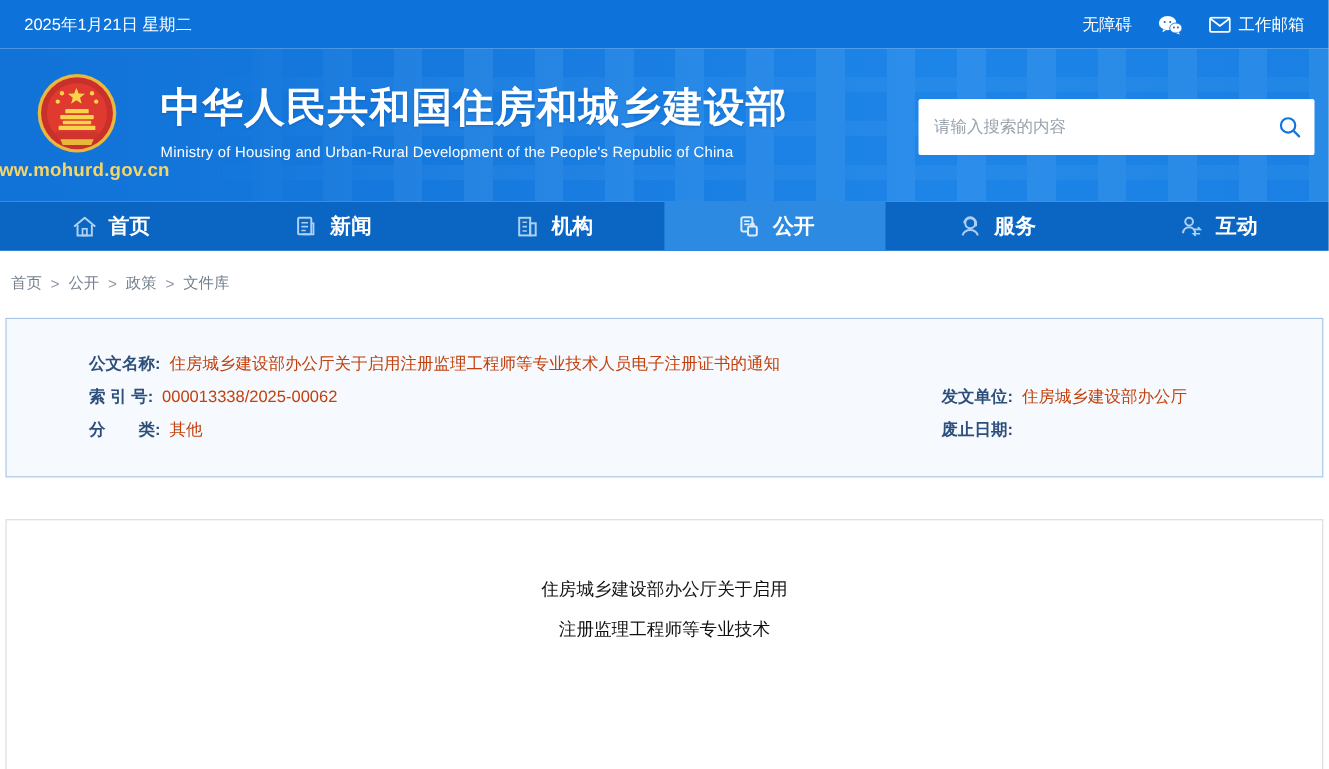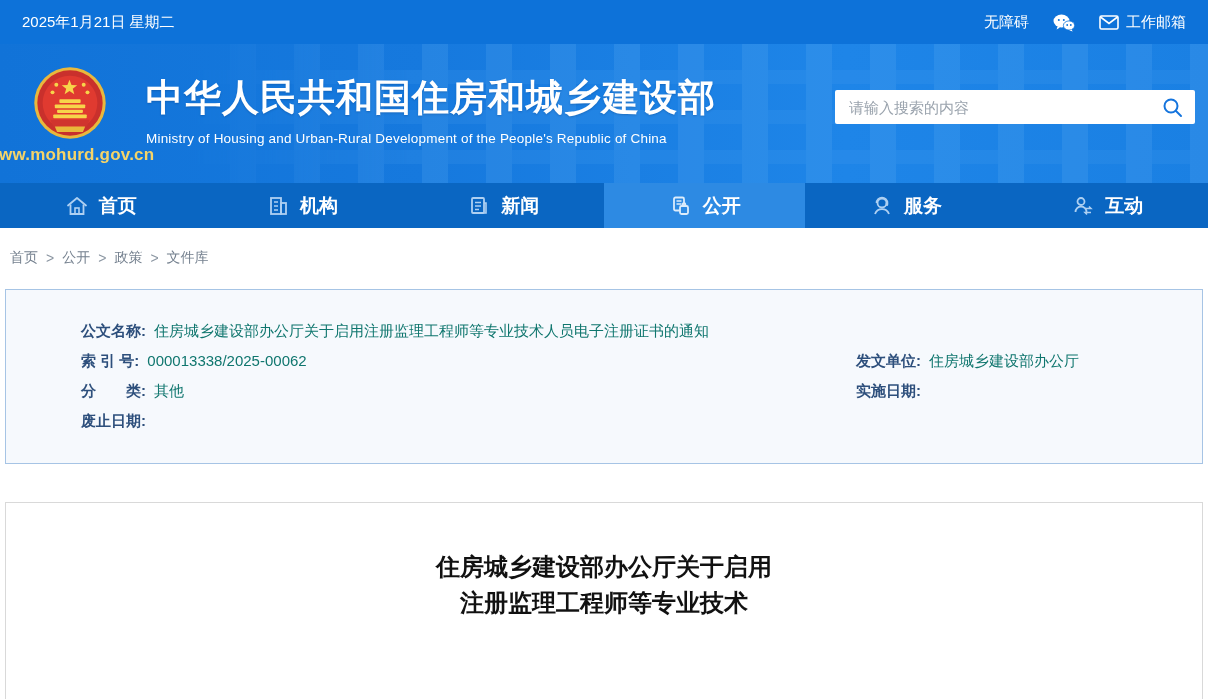--- a/index.html
+++ b/index.html
@@ -24,21 +24,21 @@
             mask-image:linear-gradient(90deg,transparent 0 180px,#000 420px,#000 100%); }
   .brand { position:absolute; left:0; top:0; height:100%; display:flex; align-items:center; }
   .emblem-wrap { width:140px; display:flex; flex-direction:column; align-items:center; }
   .emblem { width:76px; height:76px; margin-top:2px; }
   .site-url { margin-top:4px; color:#f5d468; font-weight:bold; font-size:17px; letter-spacing:.2px; }
   .titles { margin-left:6px; margin-top:-8px; }
   .site-title { color:#fff; font-size:37px; font-weight:bold; letter-spacing:1px;
     text-shadow:0 1px 2px rgba(0,40,90,.25);font-family:Liberation Mono, monospace; }
   .site-subtitle { color:#fff; font-size:13.5px; margin-top:8px; letter-spacing:.2px; }
 
-  .searchbox { position:absolute; right:13px; top:46px; width:360px; height:34px;
+  .searchbox { position:absolute; right:13px; top:46px; width:360px; height:51px;
     background:#fff; border-radius:2px; display:flex; align-items:center; padding:0 12px 0 14px; }
   .searchbox input { flex:1; border:none; outline:none; font-size:15px; color:#333;
     font-family:inherit; background:transparent; }
   .searchbox input::placeholder { color:#9aa3ad; }
   .search-btn { border:none; background:transparent; cursor:pointer; display:flex; align-items:center; }
 
   
   .nav { height:45px; background:#0a66c2; display:flex; }
   .nav-item { flex:1; display:flex; align-items:center; justify-content:center; gap:10px;
     color:#fff; font-size:19px; font-weight:bold; cursor:pointer; }
@@ -51,26 +51,26 @@
   .breadcrumb .crumb { cursor:pointer; }
   .breadcrumb .sep { color:#8b96a2; }
 
   
   .doc-info { margin:0 5px; background:#f6f9fd; border:1px solid #a6c4e5;
     padding:30px 20px 32px 75px; }
   .info-grid { display:grid; grid-template-columns:775px 1fr; row-gap:9px; }
   .info-row { display:flex; font-size:15px; line-height:21px; }
   .info-row.full { grid-column:1 / span 2; }
   .info-label { color:#2d4f7c; font-weight:bold; white-space:pre; margin-right:8px; }
-  .info-value { color:#0f766e; }
+  .info-value { color:#c2410c; }
 
   
   .article { margin:38px 5px 0; background:#fff; border:1px solid #d9d9d9;
     height:400px; padding-top:46px; }
-  .article-title { text-align:center; font-size:24px; font-weight:bold; color:#111;
+  .article-title { text-align:center; font-size:16px; font-weight:normal; color:#111;
     line-height:36px; }
 </style>
 </head>
 <body>
 
 <div class="topbar">
   <span>2025年1月21日 星期二</span>
   <div class="topbar-right">
     <span class="item">
       <span>无障碍</span>
@@ -143,33 +143,33 @@
   <div class="nav-item">
     <svg width="24" height="24" viewBox="0 0 24 24">
       <path d="M3 11.5 L12 4 L21 11.5" fill="none" stroke="#aed0f2" stroke-width="1.8" stroke-linecap="round" stroke-linejoin="round"></path>
       <path d="M5.5 10.5 V20 h13 V10.5" fill="none" stroke="#aed0f2" stroke-width="1.8"></path>
       <rect x="10" y="14" width="4" height="6" fill="none" stroke="#aed0f2" stroke-width="1.6"></rect>
     </svg>
     <span>首页</span>
   </div>
   <div class="nav-item">
     <svg width="24" height="24" viewBox="0 0 24 24">
+      <rect x="5" y="4" width="12" height="15" rx="1" fill="none" stroke="#aed0f2" stroke-width="1.8"></rect>
+      <path d="M8 8.5 h6 M8 12 h6 M8 15.5 h4" stroke="#aed0f2" stroke-width="1.5"></path>
+      <path d="M17 9 h2 v10 h-10" fill="none" stroke="#aed0f2" stroke-width="1.6"></path>
+    </svg>
+    <span>新闻</span>
+  </div>
+  <div class="nav-item">
+    <svg width="24" height="24" viewBox="0 0 24 24">
       <rect x="5" y="4" width="10" height="16" fill="none" stroke="#aed0f2" stroke-width="1.8"></rect>
       <rect x="15" y="9" width="5" height="11" fill="none" stroke="#aed0f2" stroke-width="1.8"></rect>
       <path d="M8 8 h4 M8 12 h4 M8 16 h4" stroke="#aed0f2" stroke-width="1.5"></path>
     </svg>
     <span>机构</span>
-  </div>
-  <div class="nav-item">
-    <svg width="24" height="24" viewBox="0 0 24 24">
-      <rect x="5" y="4" width="12" height="15" rx="1" fill="none" stroke="#aed0f2" stroke-width="1.8"></rect>
-      <path d="M8 8.5 h6 M8 12 h6 M8 15.5 h4" stroke="#aed0f2" stroke-width="1.5"></path>
-      <path d="M17 9 h2 v10 h-10" fill="none" stroke="#aed0f2" stroke-width="1.6"></path>
-    </svg>
-    <span>新闻</span>
   </div>
   <div class="nav-item active">
     <svg width="24" height="24" viewBox="0 0 24 24">
       <rect x="5" y="3.5" width="10" height="13" rx="1.5" fill="none" stroke="#dcecfb" stroke-width="1.8"></rect>
       <path d="M7.5 7 h5 M7.5 10 h5" stroke="#dcecfb" stroke-width="1.5"></path>
       <rect x="11" y="12" width="8" height="8" rx="1.5" fill="#2d8ae3" stroke="#dcecfb" stroke-width="1.8"></rect>
       <path d="M13.5 12 v-1.5 a1.5 1.5 0 0 1 3 0 V12" fill="none" stroke="#dcecfb" stroke-width="1.5"></path>
     </svg>
     <span>公开</span>
   </div>
@@ -214,24 +214,20 @@
     </div>
     <div class="info-row">
       <span class="info-label">发文单位:</span>
       <span class="info-value">住房城乡建设部办公厅</span>
     </div>
     <div class="info-row">
       <span class="info-label">分　　类:</span>
       <span class="info-value">其他</span>
     </div>
     <div class="info-row">
-      <span class="info-label">实施日期:</span>
-      <span class="info-value"></span>
-    </div>
-    <div class="info-row">
       <span class="info-label">废止日期:</span>
       <span class="info-value"></span>
     </div>
   </div>
 </div>
 
 <div class="article">
   <div class="article-title">
     <div>住房城乡建设部办公厅关于启用</div>
     <div>注册监理工程师等专业技术</div>

